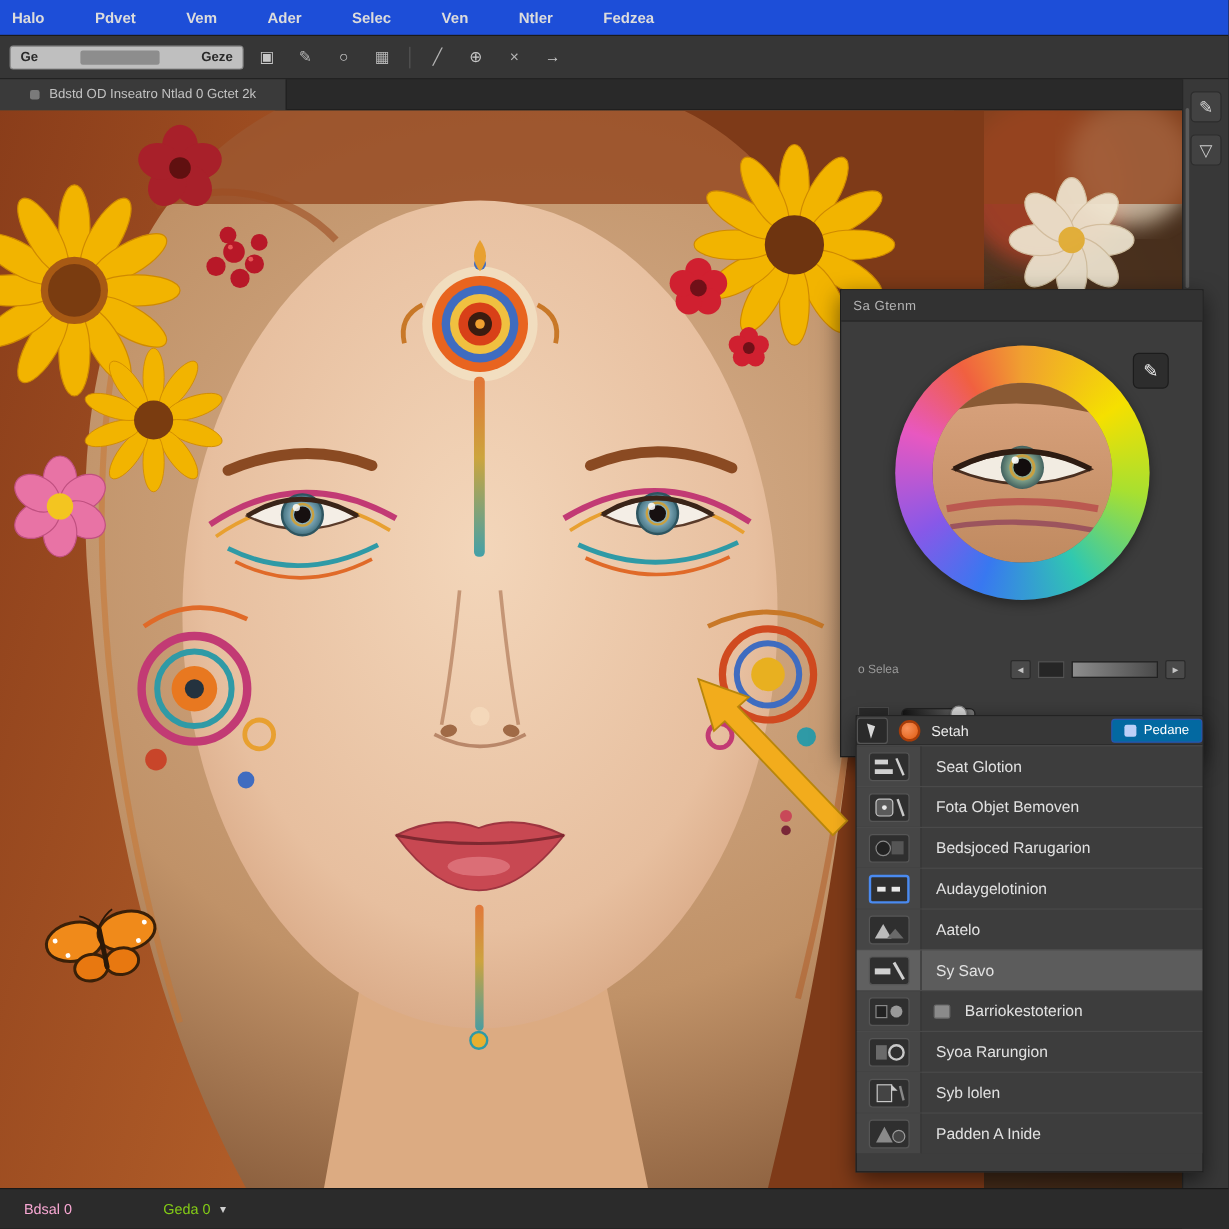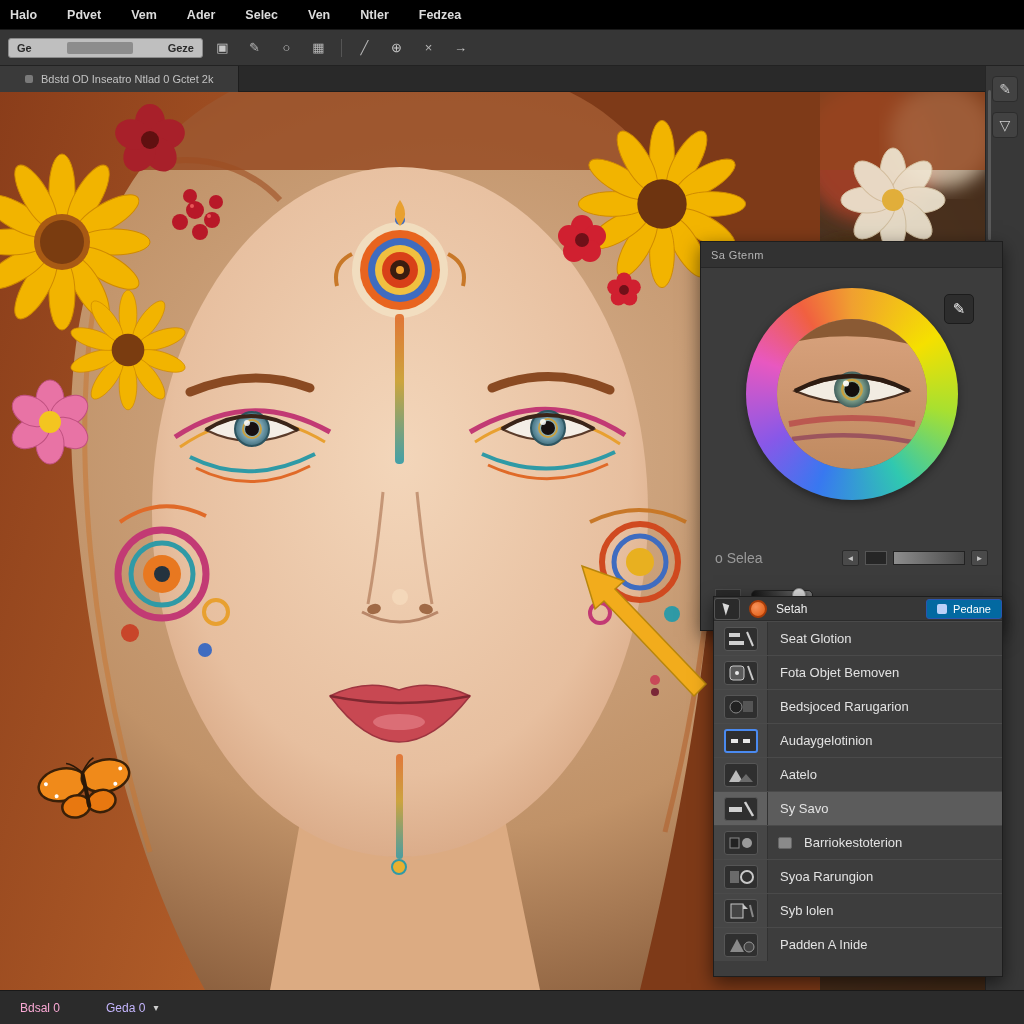--- a/index.html
+++ b/index.html
@@ -1,21 +1,21 @@
 <!DOCTYPE html>
 <html><head>
 <meta charset="utf-8">
 <style>
   html,body{margin:0;padding:0;background:#141414;}
   *{box-sizing:border-box;font-family:"Liberation Sans",sans-serif;}
   .app{position:relative;width:1024px;height:1024px;background:#262626;overflow:hidden;}
 
   
-  .menubar{position:absolute;left:0;top:0;width:1024px;height:30px;background:#000000;
-    border-bottom:1px solid #1a1a1a;display:flex;align-items:center;padding:0 10px;gap:30px;}
+  .menubar{position:absolute;left:0;top:0;width:1024px;height:30px;background:#1d4ed8;
+    border-bottom:1px solid #1a1a1a;display:flex;align-items:center;padding:0 10px;gap:42px;}
   .menu-item{color:#dcdcdc;font-size:12.5px;font-weight:600;cursor:default;}
 
   
   .toolbar{position:absolute;left:0;top:30px;width:1024px;height:36px;background:#363636;
     border-bottom:1px solid #222;display:flex;align-items:center;padding:0 8px;gap:7px;}
   .combo{width:195px;height:20px;background:#bfbfbf;border:1px solid #8a8a8a;border-radius:3px;
     display:flex;align-items:center;justify-content:space-between;padding:0 8px;}
   .combo .ctext{font-size:11px;color:#2a2a2a;font-weight:600;}
   .combo .cblock{width:66px;height:12px;background:#8d8d8d;border-radius:2px;}
   .tbtn{width:25px;height:24px;display:grid;place-items:center;color:#c8c8c8;font-size:13px;
@@ -54,21 +54,21 @@
     background:conic-gradient(from 0deg,#f0a030,#f5e000 55deg,#a8e030 100deg,#30c8b0 150deg,
       #3878f0 200deg,#8858e8 240deg,#e858c0 290deg,#f06040 330deg,#f0a030 360deg);
     display:grid;place-items:center;box-shadow:0 3px 10px rgba(0,0,0,.4);}
   .wheel-inner{width:150px;height:150px;border-radius:50%;overflow:hidden;
     box-shadow:inset 0 0 8px rgba(0,0,0,.5);}
   .corner-btn{position:absolute;right:28px;top:52px;width:30px;height:30px;background:#2d2d2d;
     border:1px solid #1c1c1c;border-radius:5px;display:grid;place-items:center;color:#efefef;
     font-size:15px;}
   .ctrl-row1{position:absolute;left:14px;top:306px;right:14px;height:20px;display:flex;
     align-items:center;gap:6px;}
-  .ctrl-row1 .selea{font-size:14px;color:#9a9a9a;margin-right:auto;text-align:right;}
+  .ctrl-row1 .selea{font-size:10px;color:#9a9a9a;margin-right:auto;text-align:right;}
   .mini-btn{width:17px;height:16px;background:#4a4a4a;border:1px solid #2a2a2a;color:#c4c4c4;
     font-size:8px;display:grid;place-items:center;border-radius:2px;}
   .box-dark{width:22px;height:14px;background:#262626;border:1px solid #555;}
   .box-grad{width:72px;height:14px;background:linear-gradient(90deg,#8d8d8d,#4a4a4a);border:1px solid #222;}
   .ctrl-row2{position:absolute;left:14px;top:344px;height:18px;display:flex;align-items:center;gap:10px;}
   .box-dark2{width:26px;height:12px;background:#2a2a2a;border:1px solid #4a4a4a;}
   .slider-track{position:relative;width:62px;height:10px;border-radius:5px;
     background:linear-gradient(90deg,#151515,#7a7a7a);border:1px solid #222;}
   .slider-knob{position:absolute;left:40px;top:-3px;width:14px;height:14px;border-radius:50%;
     background:#d8d8d8;border:1px solid #888;box-shadow:0 1px 3px rgba(0,0,0,.5);}
@@ -96,21 +96,21 @@
     display:grid;place-items:center;}
   .icon-box.blue{border:2px solid #4a8af0;}
   .tool-label{padding-left:12px;font-size:13px;color:#e2e2e2;white-space:nowrap;}
   .mini-swatch{width:14px;height:12px;background:#8a8a8a;border:1px solid #666;border-radius:2px;
     margin-left:10px;flex:none;}
 
   
   .statusbar{position:absolute;left:0;top:990px;width:1024px;height:34px;background:#2b2b2b;
     border-top:1px solid #191919;display:flex;align-items:center;gap:0;}
   .sb-left{margin-left:20px;font-size:12px;color:#f9a8d4;text-align:center;}
-  .sb-center{margin-left:46px;font-size:12px;color:#c4b5fd;}
+  .sb-center{margin-left:76px;font-size:12px;color:#84cc16;}
   .sb-caret{margin-left:8px;font-size:10px;color:#cfcfcf;}
 </style>
 </head>
 <body>
 
 <div class="app">
 
   <div class="menubar">
     <span class="menu-item">Halo</span>
     <span class="menu-item">Pdvet</span>

